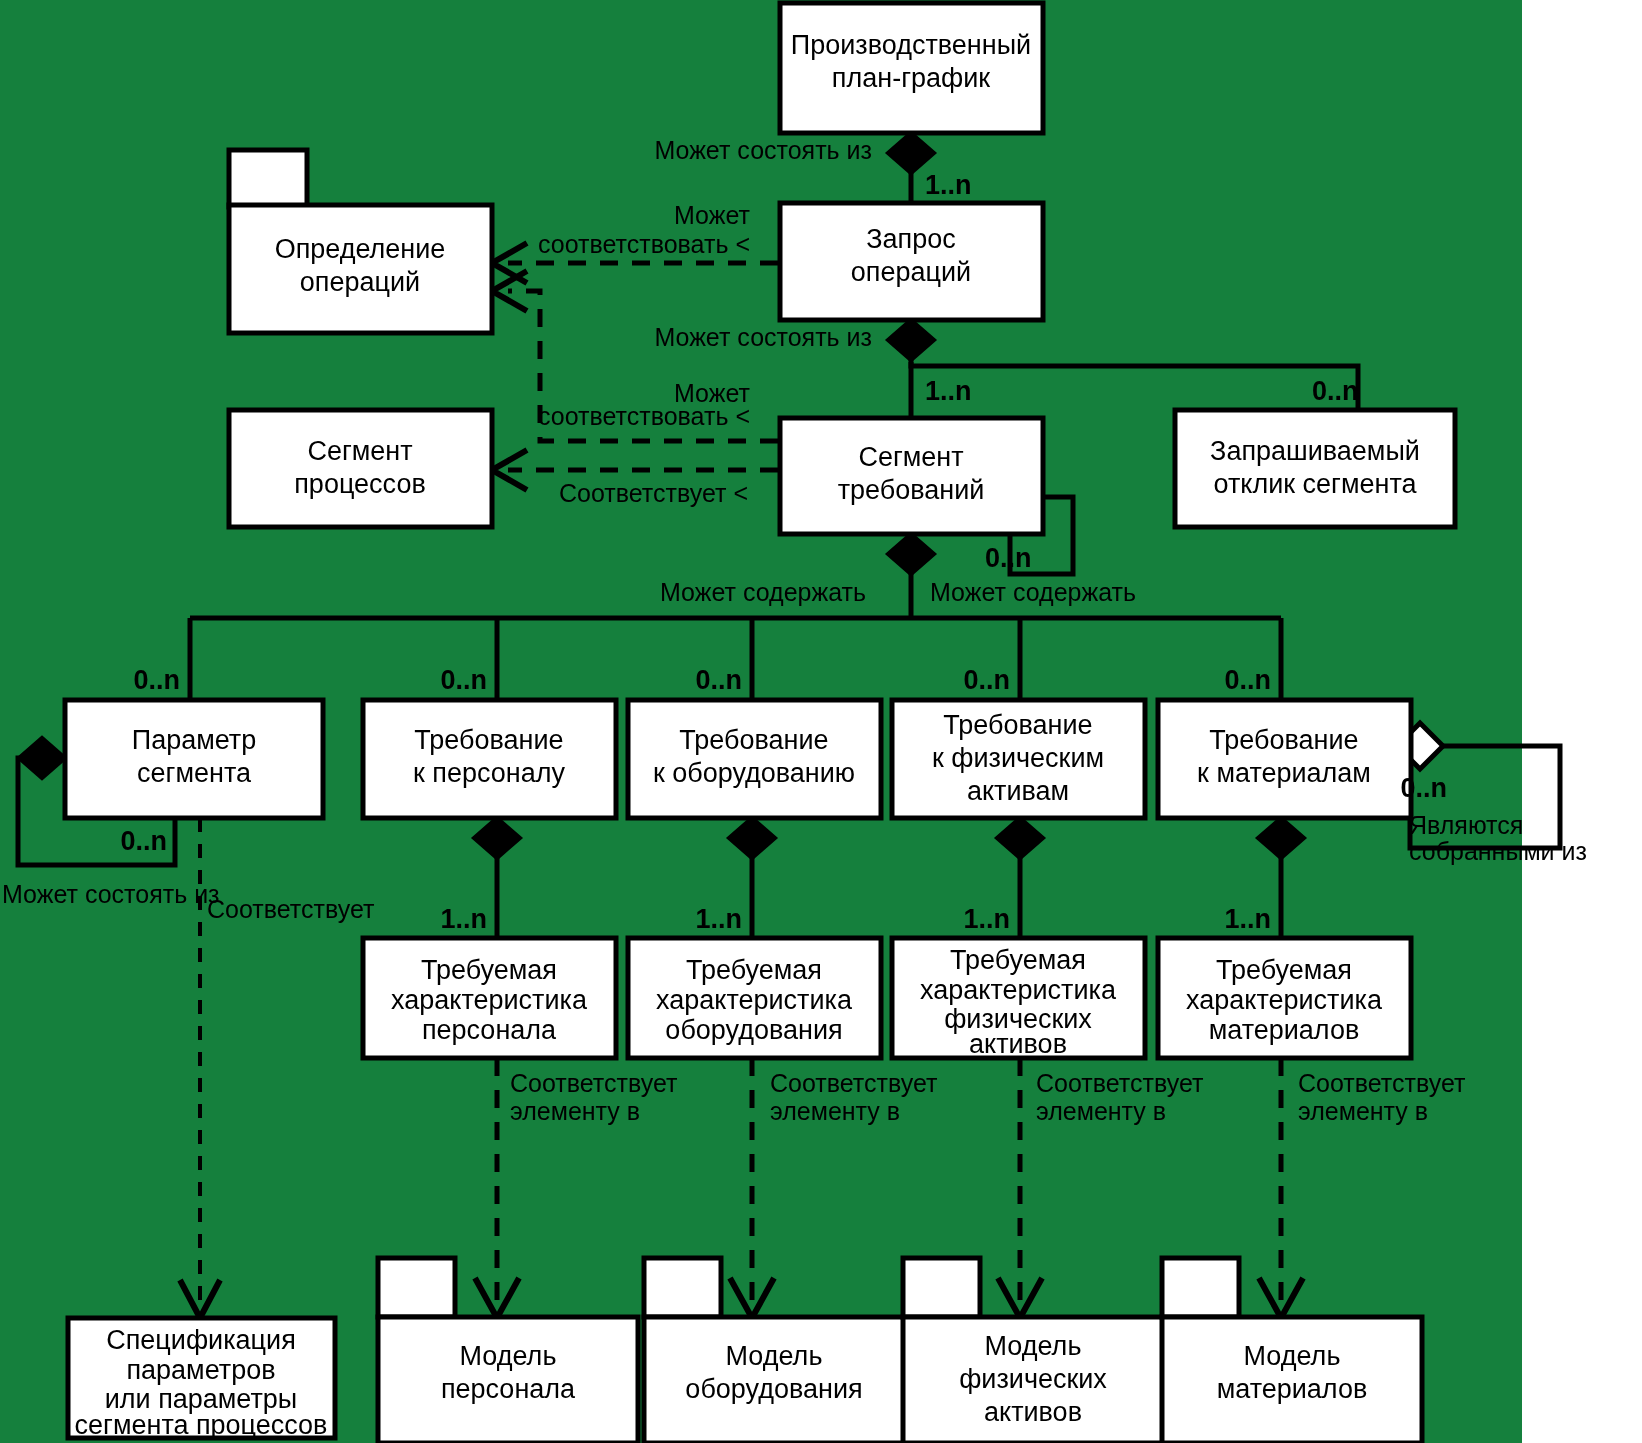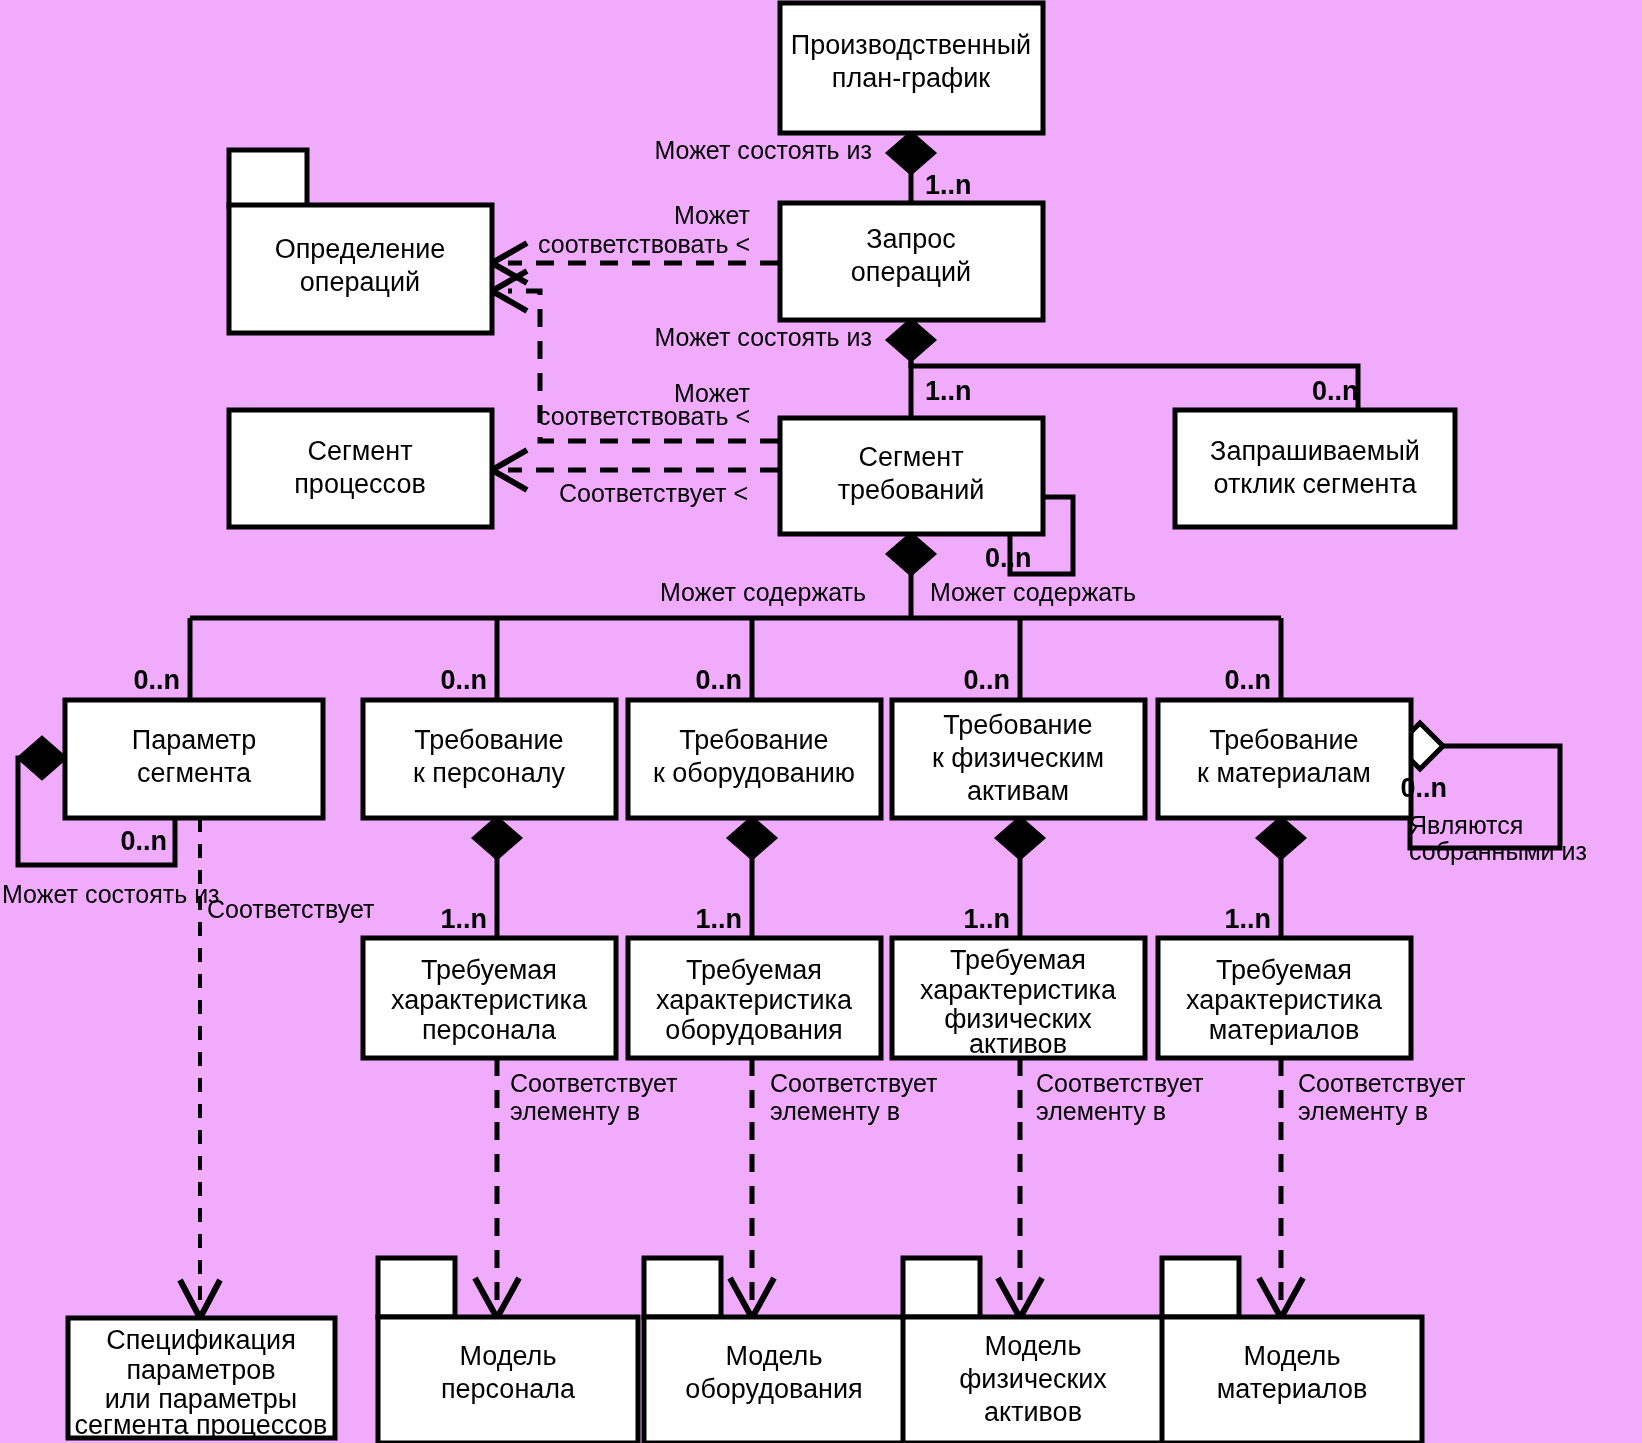--- a/index.html
+++ b/index.html
@@ -2,23 +2,23 @@
 <html><head>
 <meta charset="utf-8">
 <style>
   html, body {
     margin: 0;
     padding: 0;
     background: #ffffff;
   }
   #diagram-root {
     position: relative;
-    width: 1642px;
+    width: 1522px;
     height: 1443px;
-    background: #f0abfc;
+    background: #15803d;
     font-family: "Liberation Sans", sans-serif;
   }
   svg.uml {
     display: block;
     width: 1642px;
     height: 1443px;
   }
   .box-rect {
     fill: #ffffff;
     stroke: #000000;

